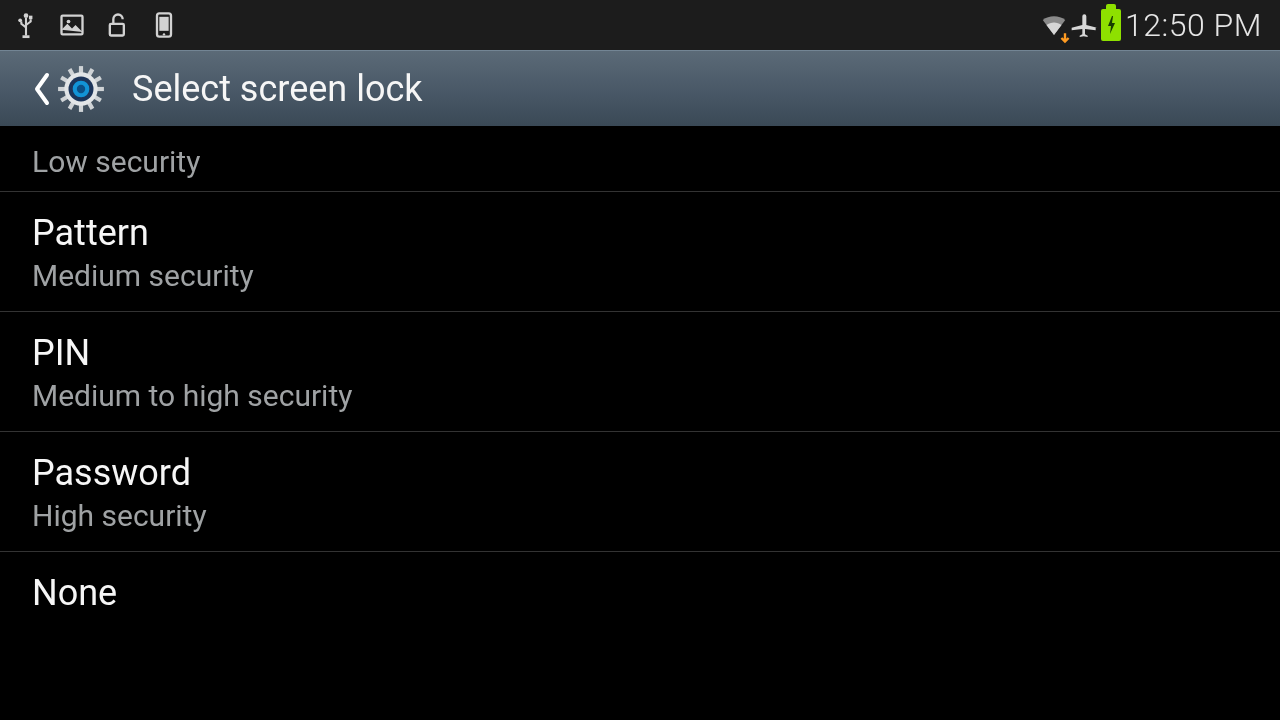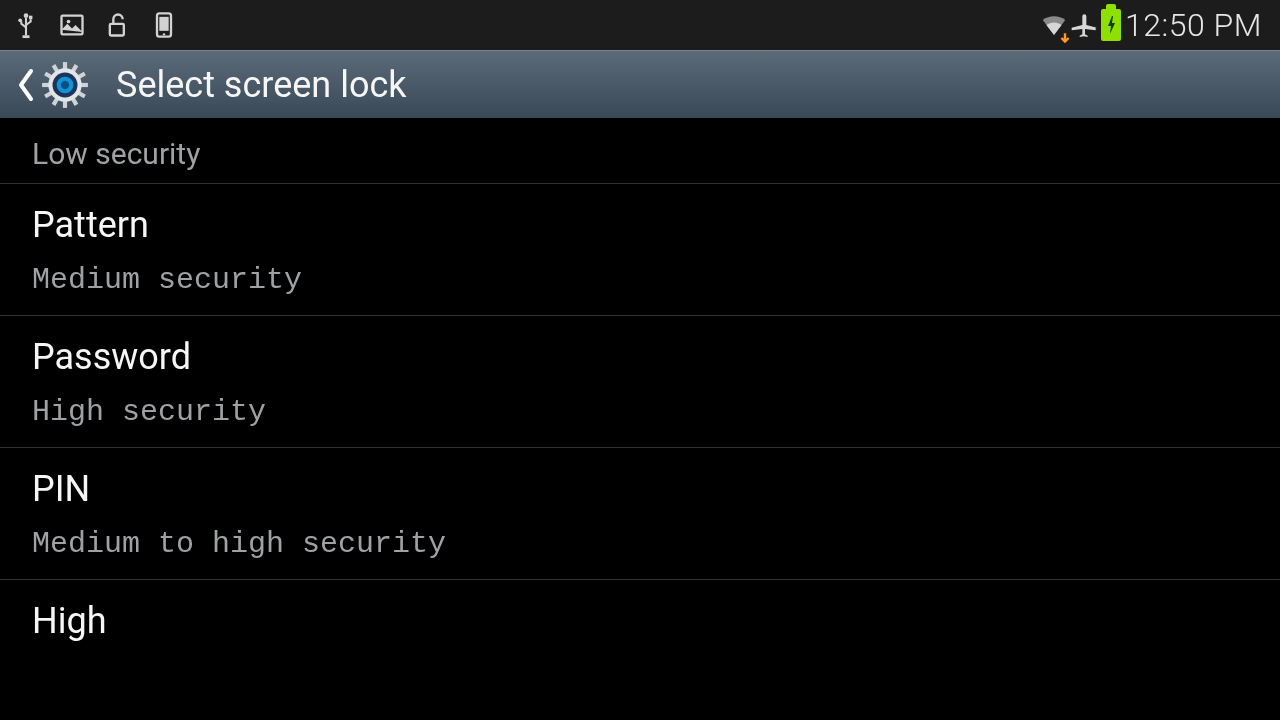--- a/index.html
+++ b/index.html
@@ -22,46 +22,46 @@
     .battery {
       width: 20px; height: 32px; background: #8ee000; position: relative; border-radius: 2px;
     }
     .battery::before {
       content: ""; position: absolute; top: -5px; left: 5px; width: 10px; height: 5px; background: #8ee000; border-radius: 2px 2px 0 0;
     }
     .battery svg { position: absolute; inset: 0; margin: auto; width: 10px; height: 20px; }
 
     
     .titlebar {
-      height: 68px;
+      height: 76px;
       background: linear-gradient(to bottom, #5b6a77 0%, #475665 60%, #3a4956 100%);
       border-top: 1px solid #738594;
       display: flex;
       align-items: center;
-      padding-left: 12px;
+      padding-left: 28px;
     }
     .back-btn { display: flex; align-items: center; height: 100%; padding-right: 8px; cursor: pointer; }
     .back-caret { width: 26px; height: 40px; }
     .gear-wrap { width: 54px; height: 54px; display: flex; align-items: center; justify-content: center; }
     .title-text { font-size: 36px; font-weight: 400; color: #f6f6f6; margin-left: 16px; }
 
     
     .list { }
     .section-header {
       padding: 18px 32px 12px;
       border-bottom: 1px solid #333;
     }
     .section-header-text { font-size: 30px; color: #9fa2a4; font-weight: 400; }
     .item {
       padding: 20px 32px 18px;
       border-bottom: 1px solid #333;
       cursor: pointer;
     }
     .item-title { font-size: 36px; color: #f6f6f6; font-weight: 400; }
-    .item-sub { font-size: 30px; color: #9fa2a4; font-weight: 400; margin-top: 17px; font-family: Liberation Mono, monospace; }
+    .item-sub { font-size: 30px; color: #9fa2a4; font-weight: 400; margin-top: 4px; }
   </style>
 </head>
 <body>
 
 <div class="statusbar">
   <div class="sb-left">
     <span class="sb-ico">
       <svg viewBox="0 0 24 24" fill="none" stroke="currentColor" stroke-width="1.8">
         <circle cx="12" cy="4" r="2" fill="currentColor" stroke="none"></circle>
         <path d="M12 6v15"></path>
@@ -154,25 +154,25 @@
   <div class="section-header">
     <div class="section-header-text">Low security</div>
   </div>
 
   <div class="item">
     <div class="item-title">Pattern</div>
     <div class="item-sub">Medium security</div>
   </div>
 
   <div class="item">
+    <div class="item-title">PIN</div>
+    <div class="item-sub">Medium to high security</div>
+  </div>
+
+  <div class="item">
     <div class="item-title">Password</div>
     <div class="item-sub">High security</div>
   </div>
 
-  <div class="item">
-    <div class="item-title">PIN</div>
-    <div class="item-sub">Medium to high security</div>
-  </div>
-
   <div class="item" style="border-bottom:none;">
-    <div class="item-title">High</div>
+    <div class="item-title">None</div>
   </div>
 </div>
 
 </body></html>

